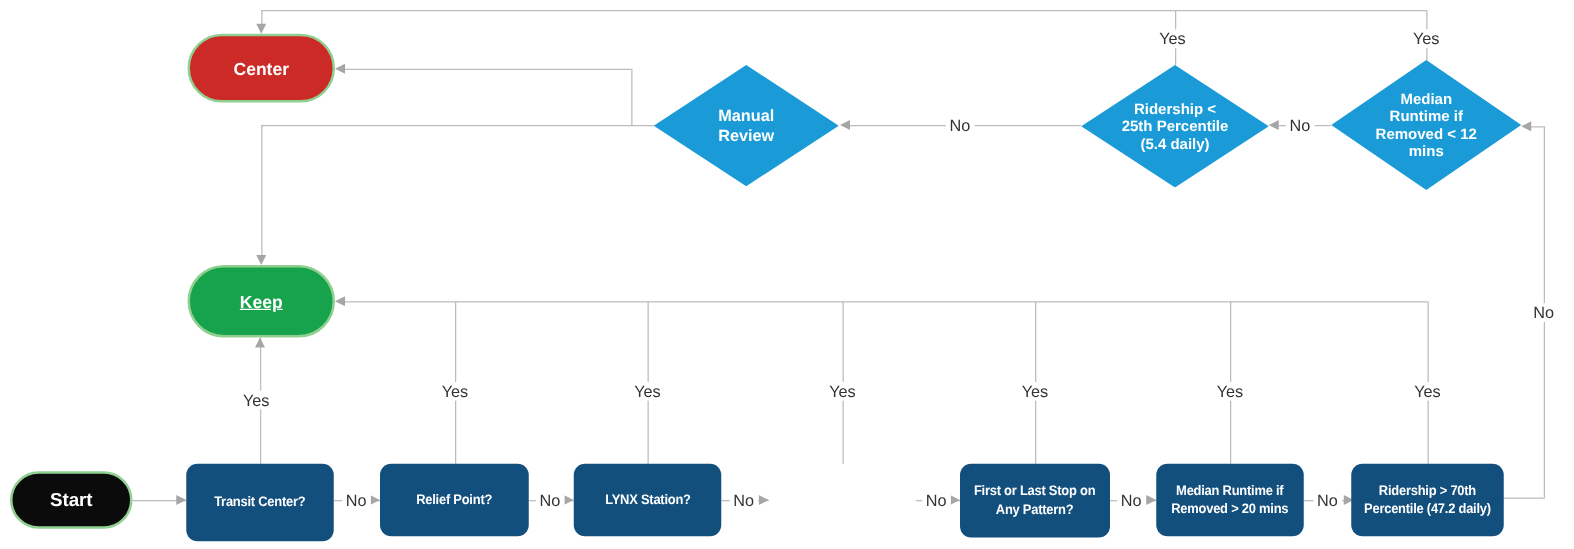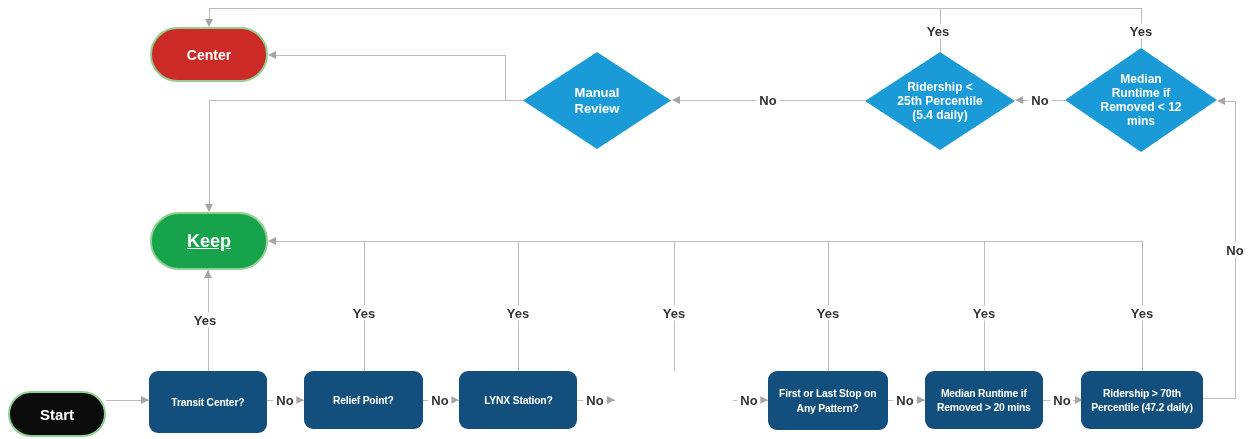--- a/index.html
+++ b/index.html
@@ -13,31 +13,31 @@
   .ah{position:absolute;width:0;height:0;z-index:2;}
   .ah.r{border-top:4px solid transparent;border-bottom:4px solid transparent;border-left:8px solid #a6a6a6;}
   .ah.l{border-top:4px solid transparent;border-bottom:4px solid transparent;border-right:8px solid #a6a6a6;}
   .ah.d{border-left:4px solid transparent;border-right:4px solid transparent;border-top:8px solid #a6a6a6;}
   .ah.u{border-left:4px solid transparent;border-right:4px solid transparent;border-bottom:8px solid #a6a6a6;}
   
   .node{position:absolute;display:flex;align-items:center;justify-content:center;
         text-align:center;color:#fff;font-weight:700;z-index:3;box-sizing:border-box;}
   .node .tx{white-space:pre-line;display:block;}
   .pill{border-radius:999px;border:2px solid #8fcf8f;}
-  .pill.start{background:#0b0b0b;font-size:15px;margin-top:14px;}
+  .pill.start{background:#0b0b0b;font-size:15px;}
   .pill.remove{background:#cc2a27;font-size:14px;}
-  .pill.keep{background:#16a34b;font-size:18px;text-decoration:underline;}
+  .pill.keep{background:#16a34b;font-size:14px;text-decoration:underline;}
   .box{background:#134f7d;border-radius:9px;font-size:11px;letter-spacing:-0.2px;line-height:1.3;}
   .box .tx{transform:scaleX(.94);}
   .diamond{background:#1a9bd7;clip-path:polygon(50% 0,100% 50%,50% 100%,0 50%);
            font-size:12px;line-height:1.18;}
   .diamond.mr{font-size:13px;}
   
   .lbl{position:absolute;transform:translate(-50%,-50%);background:#ffffff;color:#333333;
-       font-weight:700;font-size:13px;line-height:1;padding:1px 3px;white-space:nowrap;z-index:4;}
+       font-weight:400;font-size:13px;line-height:1;padding:1px 3px;white-space:nowrap;z-index:4;}
 </style>
 </head>
 <body>
 
 <div class="stage">
 
   <div class="hl" style="left:209px;top:8px;width:932px;"></div>
   <div class="vl" style="left:209px;top:8px;height:12px;"></div>
   <div class="vl" style="left:940px;top:8px;height:44px;"></div>
   <div class="vl" style="left:1141px;top:8px;height:40px;"></div>

